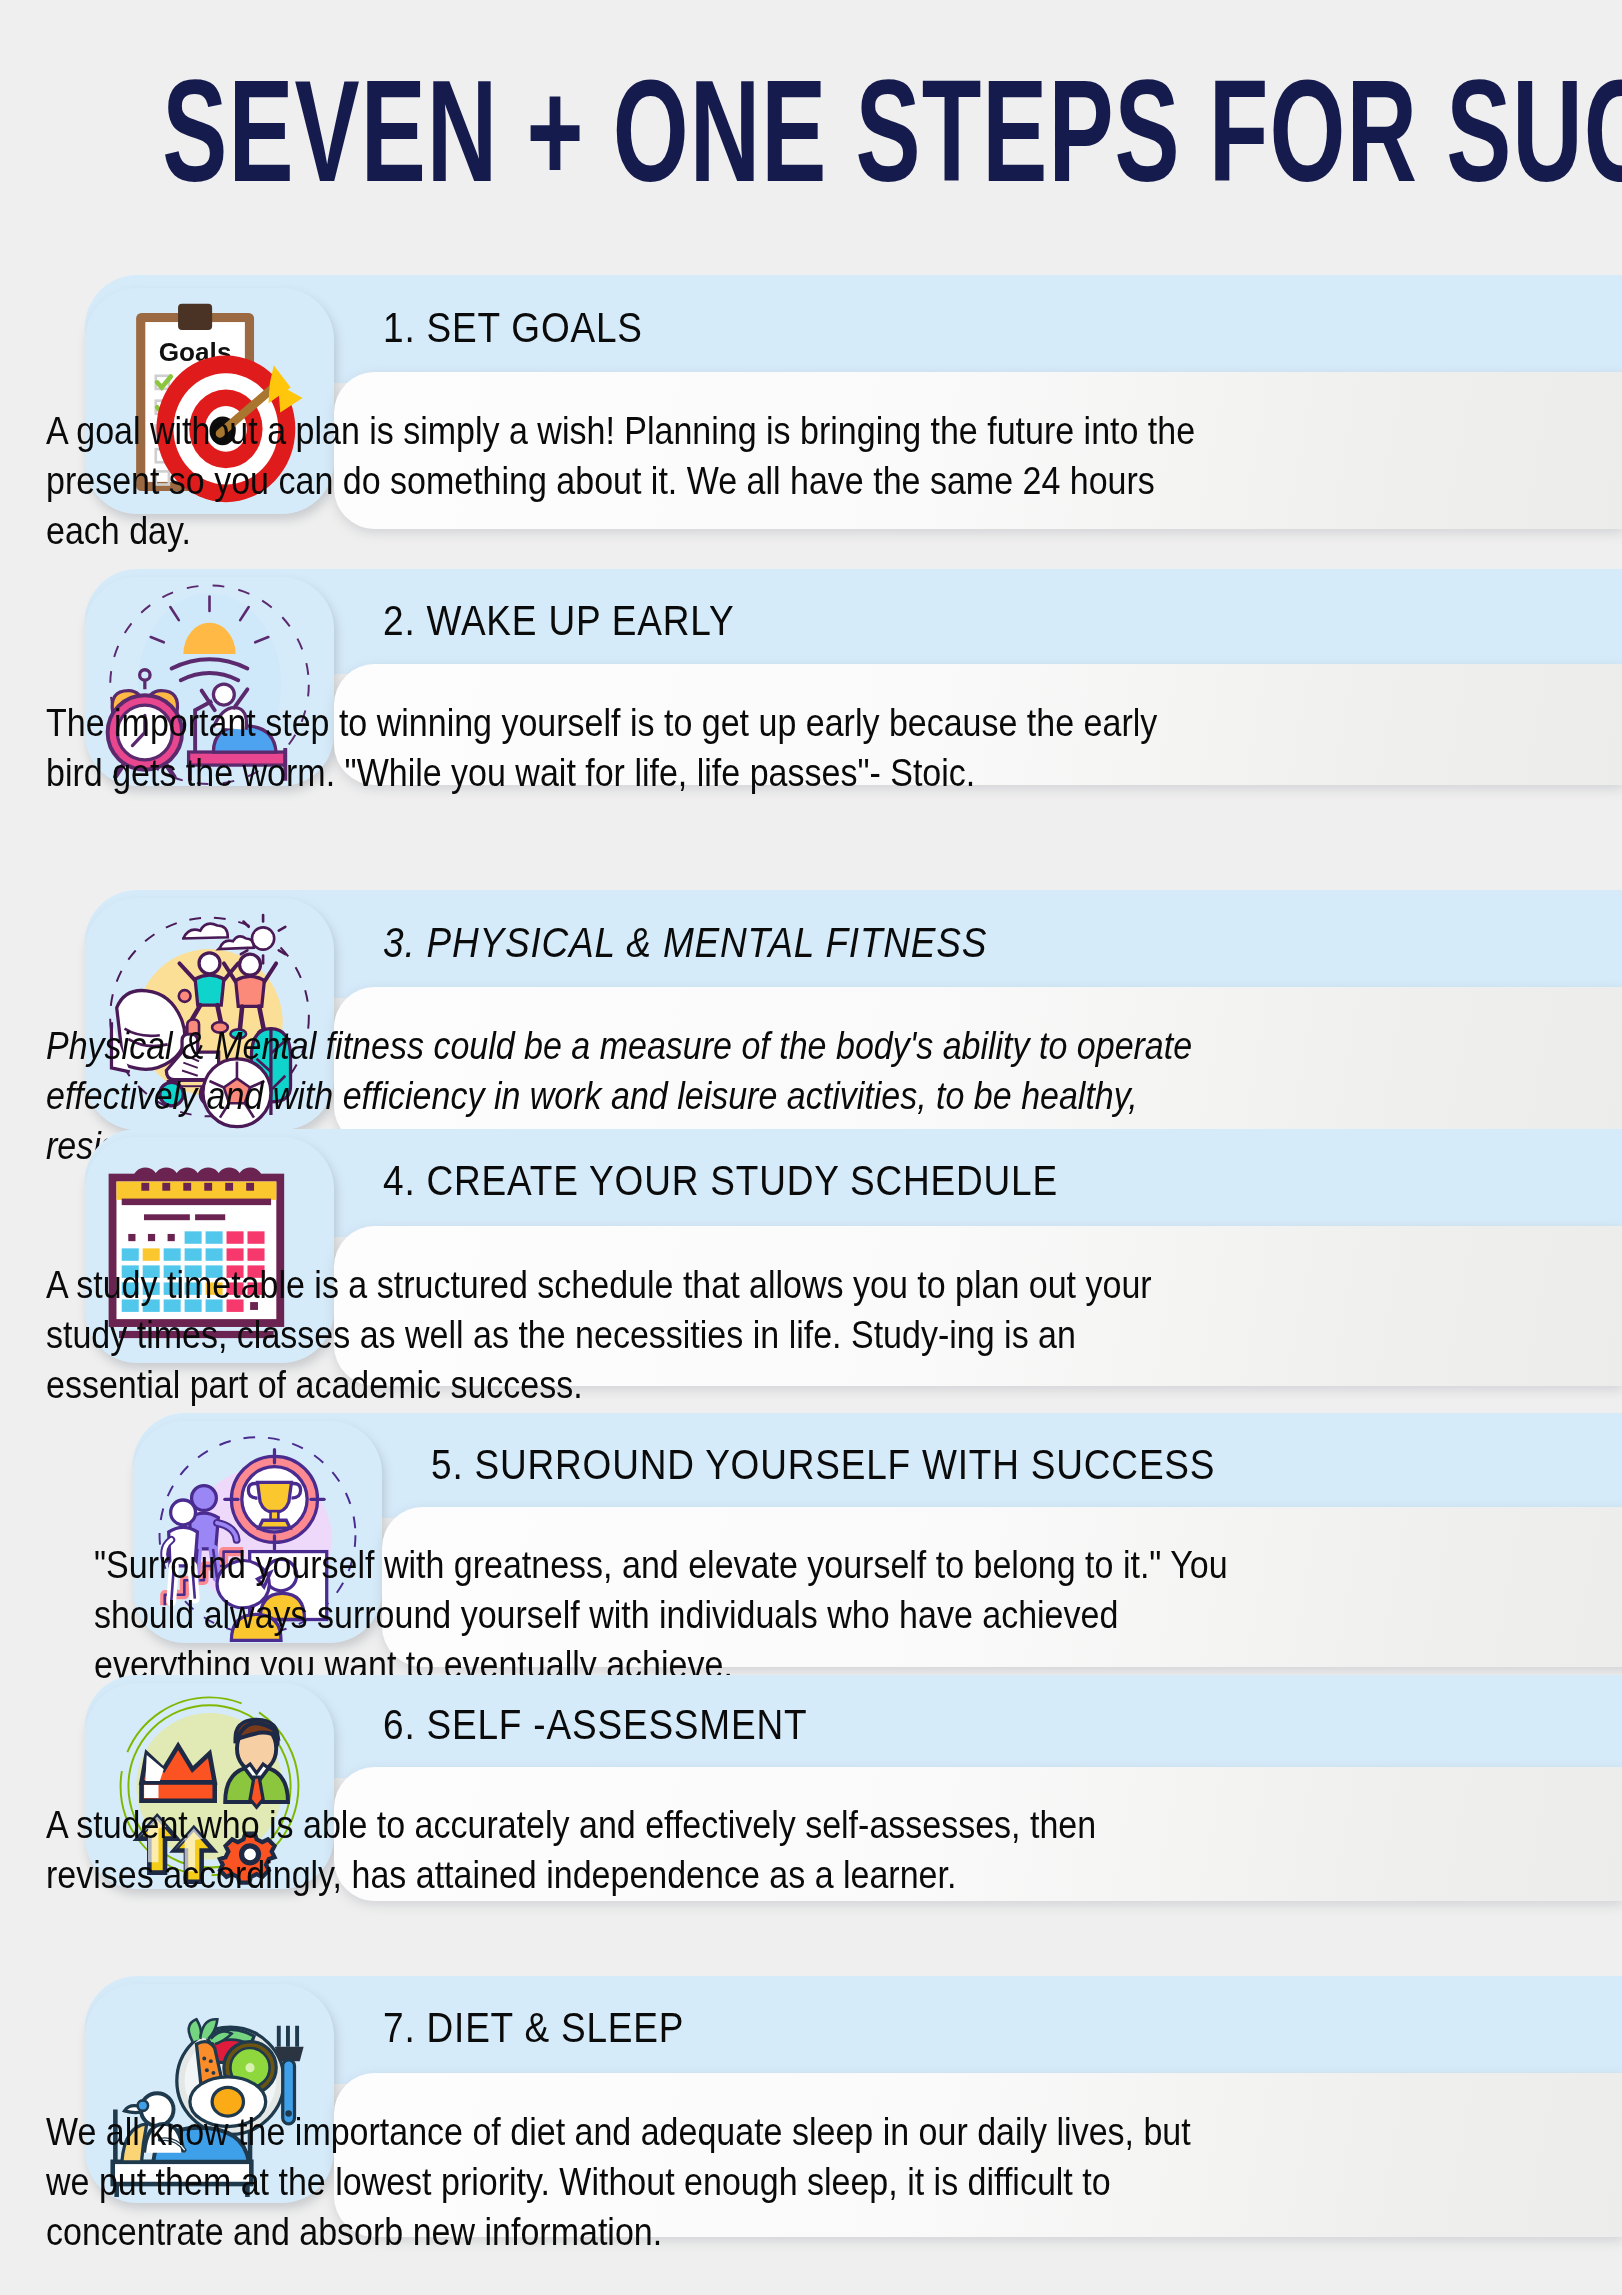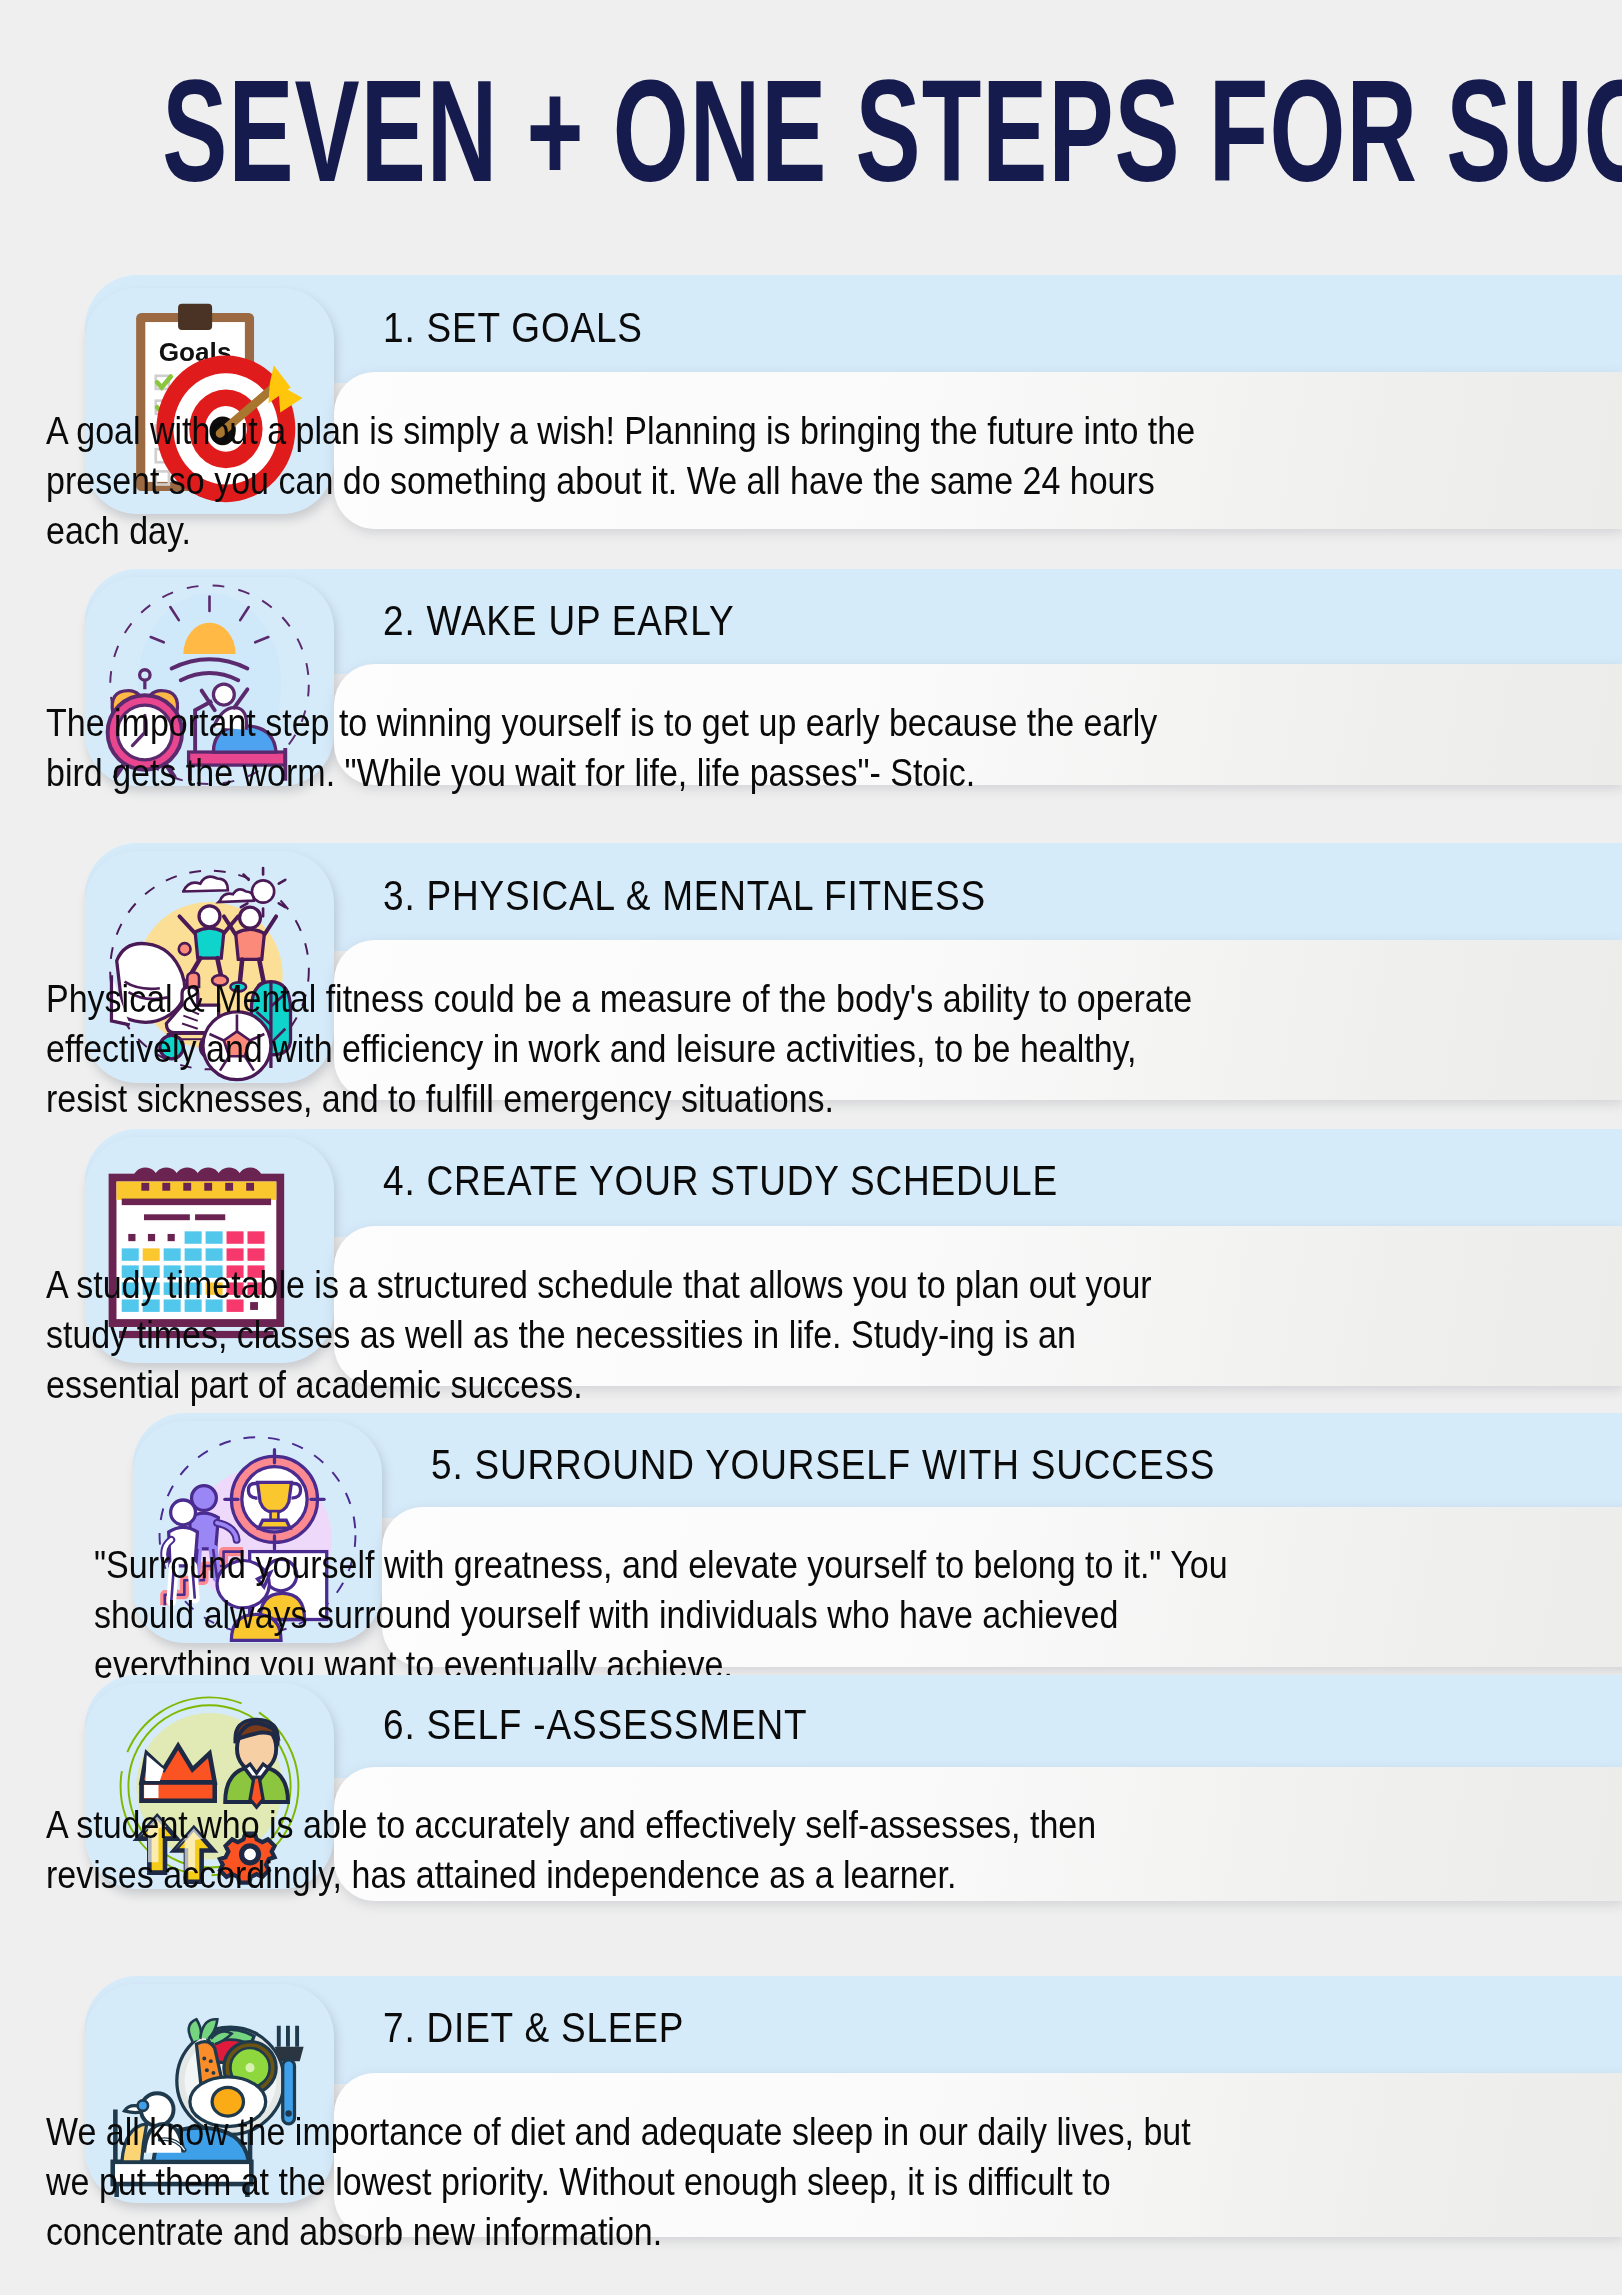--- a/index.html
+++ b/index.html
@@ -196,21 +196,21 @@
         <line x1="228" y1="200" x2="248" y2="172" stroke="#5b2a6e" stroke-width="6" stroke-linecap="round"></line>
         <line x1="306" y1="262" x2="306" y2="312" stroke="#5b2a6e" stroke-width="6"></line>
         <line x1="160" y1="288" x2="160" y2="312" stroke="#5b2a6e" stroke-width="6"></line>
       </svg>
     </div>
     <div class="card-title" style="left:383px;top:33px;">2. WAKE UP EARLY</div>
     <div class="body-panel" style="top:95px;height:121px;"></div>
     <div class="body-text" style="top:128px;">The important step to winning yourself is to get up early because the early bird gets the worm. "While you wait for life, life passes"- Stoic.</div>
   </div>
 
-  <div class="card" style="top:843px;height:268px;">
+  <div class="card" style="top:890px;height:268px;font-style:italic;">
     <div class="band" style="top:0;height:108px;"></div>
     <div class="icon-tile" style="top:7.9px;height:232px;">
       <svg viewBox="0 0 380 355">
         <circle cx="190" cy="190" r="112" fill="#fbdf96"></circle>
         <circle cx="190" cy="182" r="152" fill="none" stroke="#4a1a56" stroke-width="3" stroke-dasharray="18 20"></circle>
 
         <path d="M150 62 q8 -18 26 -12 q8 -16 26 -8 q16 0 16 18 l-70 2 z" fill="#ffffff" stroke="#4a1a56" stroke-width="4"></path>
         <path d="M206 76 q6 -14 20 -10 q8 -12 20 -4 q12 0 12 14 l-54 2 z" fill="#ffffff" stroke="#4a1a56" stroke-width="4"></path>
 
         <circle cx="272" cy="62" r="17" fill="#ffffff" stroke="#4a1a56" stroke-width="4"></circle>

